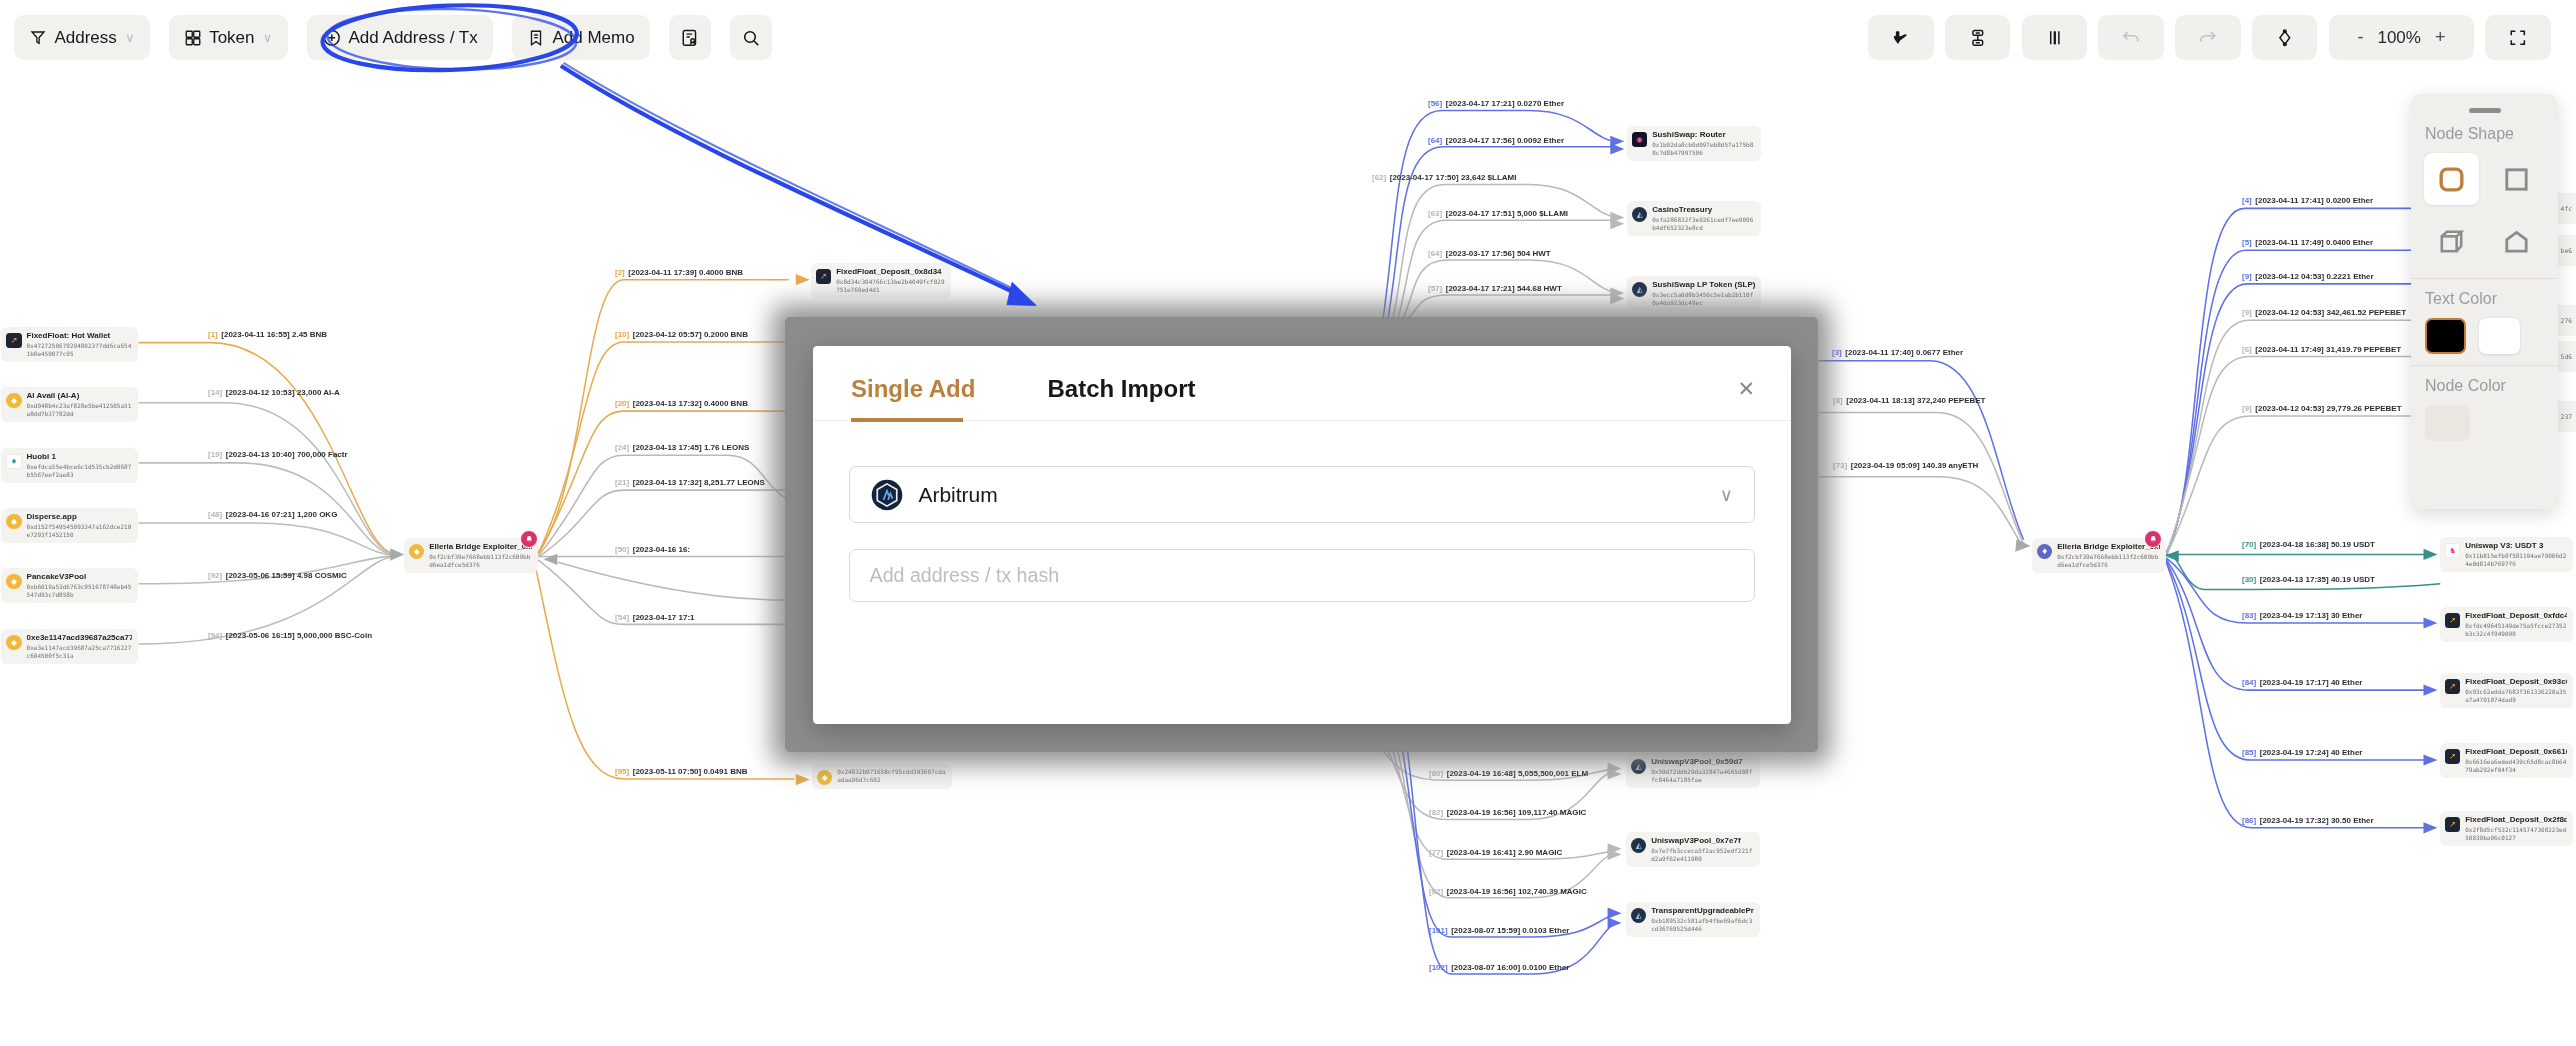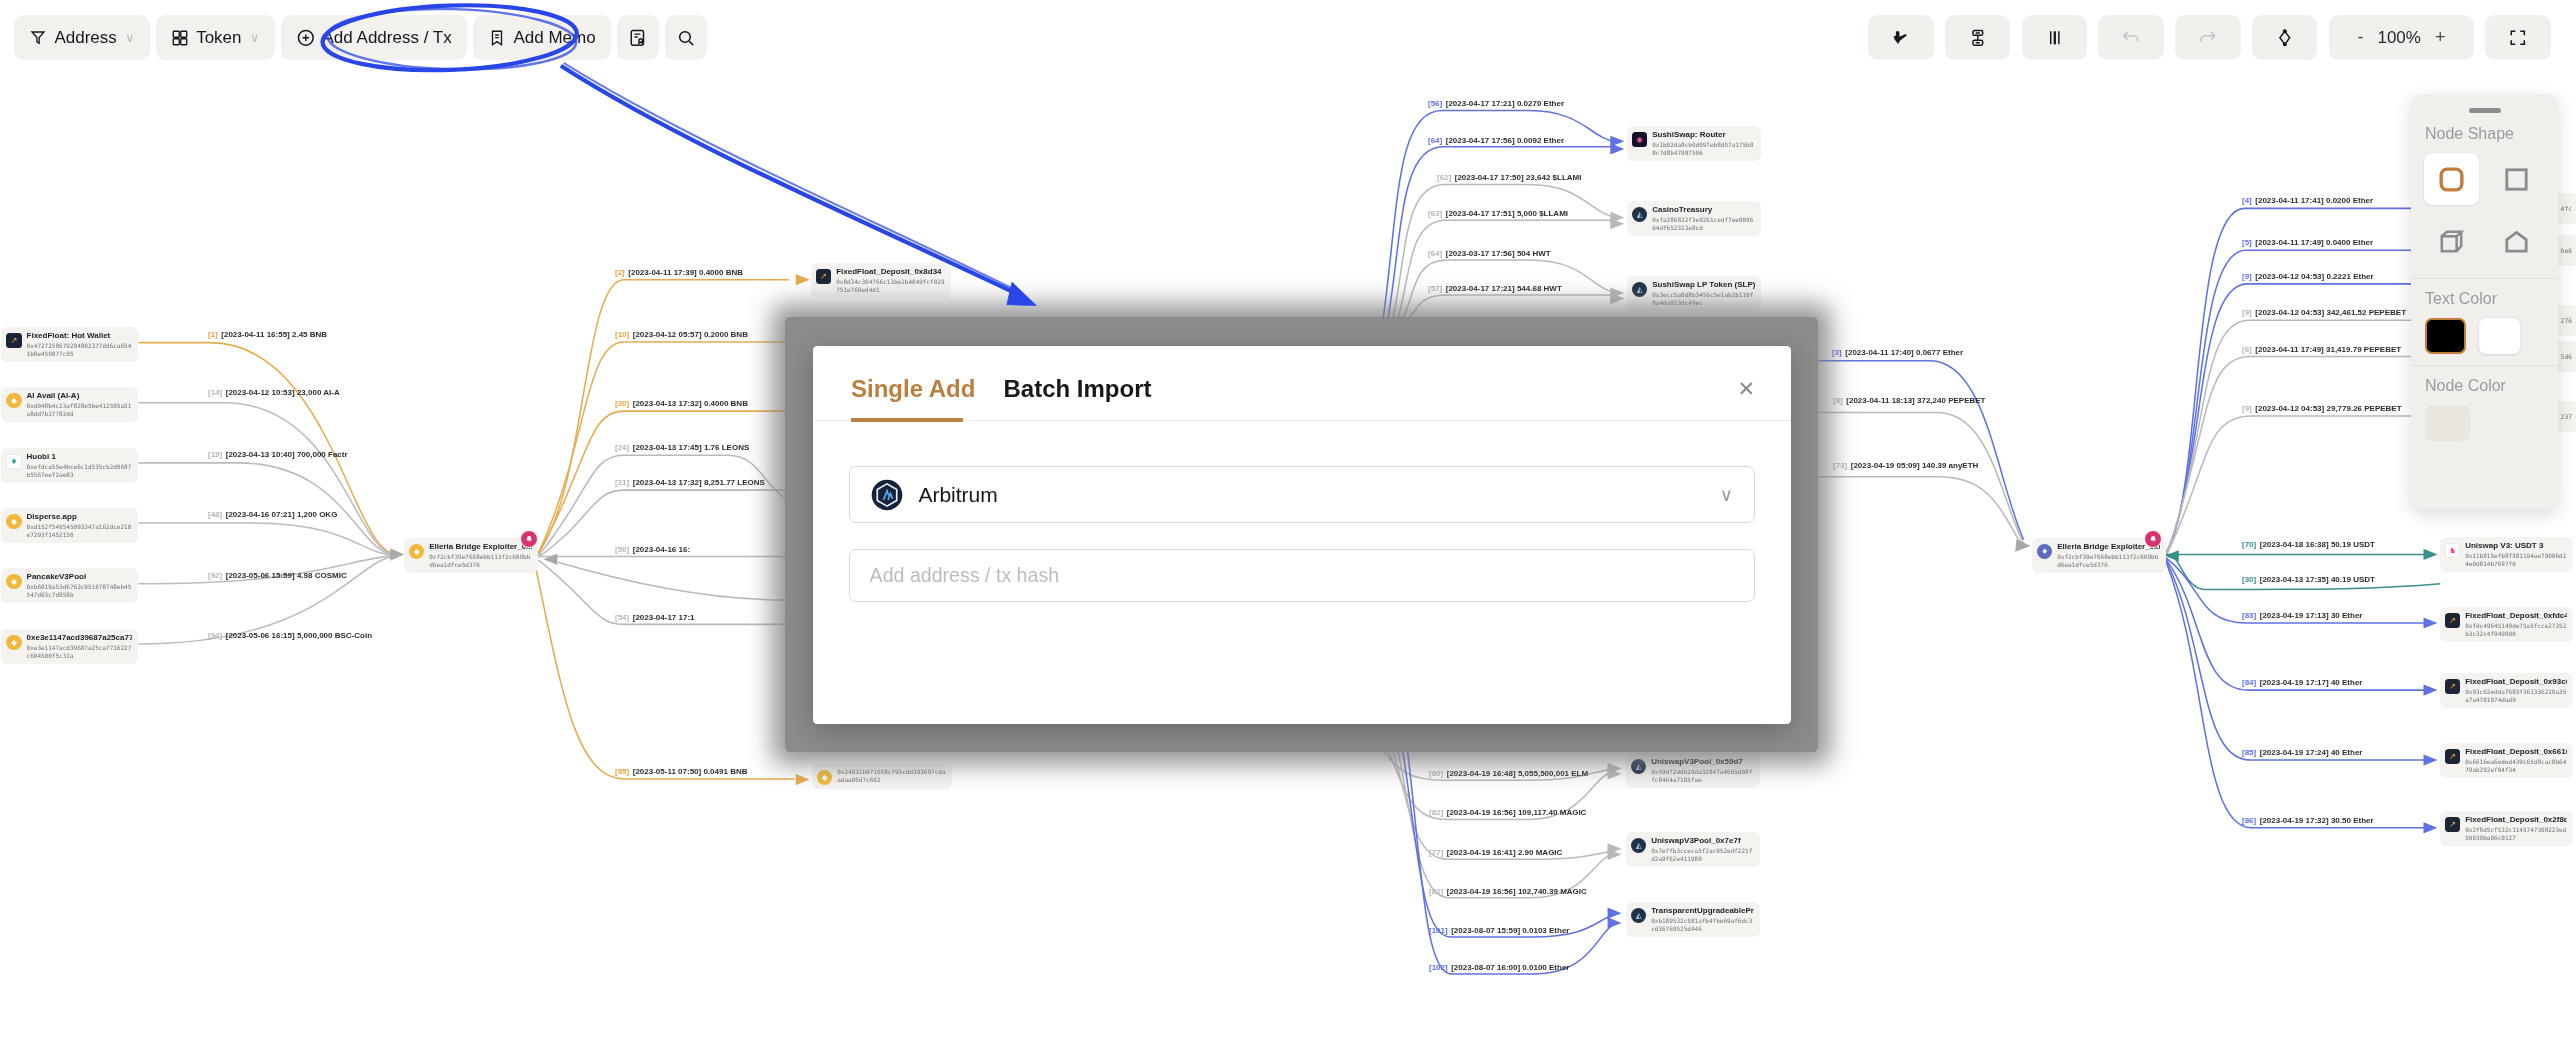--- a/index.html
+++ b/index.html
@@ -1,21 +1,21 @@
 <!DOCTYPE html>
 <html style="font-size:11.2px"><head>
 <meta charset="utf-8">
 <style>
   html,body{margin:0;padding:0;background:#fff;width:2576px;height:1046px;overflow:hidden;
     font-family:"Liberation Sans",sans-serif;}
   #app{position:relative;width:2576px;height:1046px;background:#fff;}
   svg{display:block}
 
   
-  .toolbar{position:absolute;left:14px;top:15.4px;display:flex;gap:6px;z-index:40;}
+  .toolbar{position:absolute;left:14px;top:15.4px;display:flex;gap:19px;z-index:40;}
   .tbtn{height:45px;background:#f2f1ee;border-radius:9.8px;display:flex;align-items:center;
     gap:7px;padding:0 15.4px;font-size:17px;color:#16181c;font-weight:500;cursor:pointer;}
   .tbtn svg{flex:none}
   .chev{color:#b9b9b9;font-size:12.6px;margin-left:1.4px}
   .rtools{position:absolute;top:15.4px;right:25px;display:flex;gap:11.2px;z-index:40;}
   .rbtn{height:45px;min-width:46px;background:#f1f0ed;border-radius:9.8px;display:flex;
     align-items:center;justify-content:center;padding:0 9.8px;cursor:pointer;}
   .zoomgrp{gap:14px;font-size:17px;color:#26282c;min-width:126px}
   .zoomgrp .pm{font-size:18px;color:#4a4a4a;cursor:pointer}
 
@@ -46,21 +46,21 @@
   .frag{position:absolute;width:64px;height:31px;background:#f4f3f0;border-radius:6.3px;
     display:flex;align-items:center;padding-left:12.6px;font-family:"DejaVu Sans Mono",monospace;
     font-size:6.3px;color:#6e6e6e;z-index:5;box-sizing:border-box;}
 
   
   .backdrop{position:absolute;left:785px;top:317px;width:1033px;height:435px;z-index:50;
     background:rgba(124,124,124,0.88);border-radius:4.2px;
     box-shadow:0 0 24px 12.6px rgba(124,124,124,0.8);}
   .modal{position:absolute;left:28px;top:29px;width:978px;height:378px;background:#fff;
     border-radius:4.2px;box-shadow:0 7px 28px rgba(0,0,0,.25);}
-  .mtabs{display:flex;align-items:center;gap:28px;padding:29px 36px 0 38px;}
+  .mtabs{display:flex;align-items:center;gap:72px;padding:29px 36px 0 38px;}
   .mtab{font-size:24px;font-weight:bold;color:#17181a;cursor:pointer;}
   .mtab.active{color:#b9803f;}
   .mclose{margin-left:auto;font-size:21px;color:#8a8a8a;cursor:pointer;font-weight:400;}
   .tabline{position:absolute;left:38px;top:72px;width:112px;height:3.5px;background:#b9803f;z-index:2;}
   .mdivider{position:absolute;left:0;top:74px;width:100%;height:0.7px;background:#ececec;}
   .mselect{position:absolute;left:36px;top:120px;width:906px;height:57px;border:1px solid #d9d9d9;
     border-radius:7px;display:flex;align-items:center;gap:15.4px;padding:0 21px;box-sizing:border-box;cursor:pointer;}
   .mselect .nm{font-size:21px;color:#17181a;}
   .mselect .chv{margin-left:auto;color:#9a9a9a;font-size:18px;}
   .minputwrap{position:absolute;left:36px;top:203px;width:906px;height:53px;}
@@ -365,21 +365,21 @@
   <div class="elabel" style="left:615px;top:330px"><span class="eidx c-y">[10]</span><span>[2023-04-12 05:57] 0.2000 BNB</span></div>
   <div class="elabel" style="left:615px;top:399px"><span class="eidx c-y">[20]</span><span>[2023-04-13 17:32] 0.4000 BNB</span></div>
   <div class="elabel" style="left:615px;top:443px"><span class="eidx c-g">[24]</span><span>[2023-04-13 17:45] 1.76 LEONS</span></div>
   <div class="elabel" style="left:615px;top:478px"><span class="eidx c-g">[21]</span><span>[2023-04-13 17:32] 8,251.77 LEONS</span></div>
   <div class="elabel" style="left:615px;top:545px"><span class="eidx c-g">[50]</span><span>[2023-04-16 16:</span></div>
   <div class="elabel" style="left:615px;top:613px"><span class="eidx c-g">[54]</span><span>[2023-04-17 17:1</span></div>
   <div class="elabel" style="left:615px;top:767px"><span class="eidx c-y">[95]</span><span>[2023-05-11 07:50] 0.0491 BNB</span></div>
 
   <div class="elabel" style="left:1428px;top:99px"><span class="eidx c-b">[56]</span><span>[2023-04-17 17:21] 0.0270 Ether</span></div>
   <div class="elabel" style="left:1428px;top:136px"><span class="eidx c-b">[64]</span><span>[2023-04-17 17:56] 0.0092 Ether</span></div>
-  <div class="elabel" style="left:1437px;top:173px"><span class="eidx c-g">[62]</span><span>[2023-04-17 17:50] 23,642 $LLAMI</span></div>
+  <div class="elabel" style="left:1372px;top:173px"><span class="eidx c-g">[62]</span><span>[2023-04-17 17:50] 23,642 $LLAMI</span></div>
   <div class="elabel" style="left:1428px;top:209px"><span class="eidx c-g">[63]</span><span>[2023-04-17 17:51] 5,000 $LLAMI</span></div>
   <div class="elabel" style="left:1428px;top:249px"><span class="eidx c-g">[64]</span><span>[2023-03-17 17:56] 504 HWT</span></div>
   <div class="elabel" style="left:1428px;top:284px"><span class="eidx c-g">[57]</span><span>[2023-04-17 17:21] 544.68 HWT</span></div>
 
   <div class="elabel" style="left:1429px;top:769px"><span class="eidx c-g">[80]</span><span>[2023-04-19 16:48] 5,055,500,001 ELM</span></div>
   <div class="elabel" style="left:1429px;top:808px"><span class="eidx c-g">[82]</span><span>[2023-04-19 16:56] 109,117.40 MAGIC</span></div>
   <div class="elabel" style="left:1429px;top:848px"><span class="eidx c-g">[77]</span><span>[2023-04-19 16:41] 2.90 MAGIC</span></div>
   <div class="elabel" style="left:1429px;top:887px"><span class="eidx c-g">[82]</span><span>[2023-04-19 16:56] 102,740.39 MAGIC</span></div>
   <div class="elabel" style="left:1429px;top:926px"><span class="eidx c-b">[101]</span><span>[2023-08-07 15:59] 0.0103 Ether</span></div>
   <div class="elabel" style="left:1429px;top:963px"><span class="eidx c-b">[102]</span><span>[2023-08-07 16:00] 0.0100 Ether</span></div>

